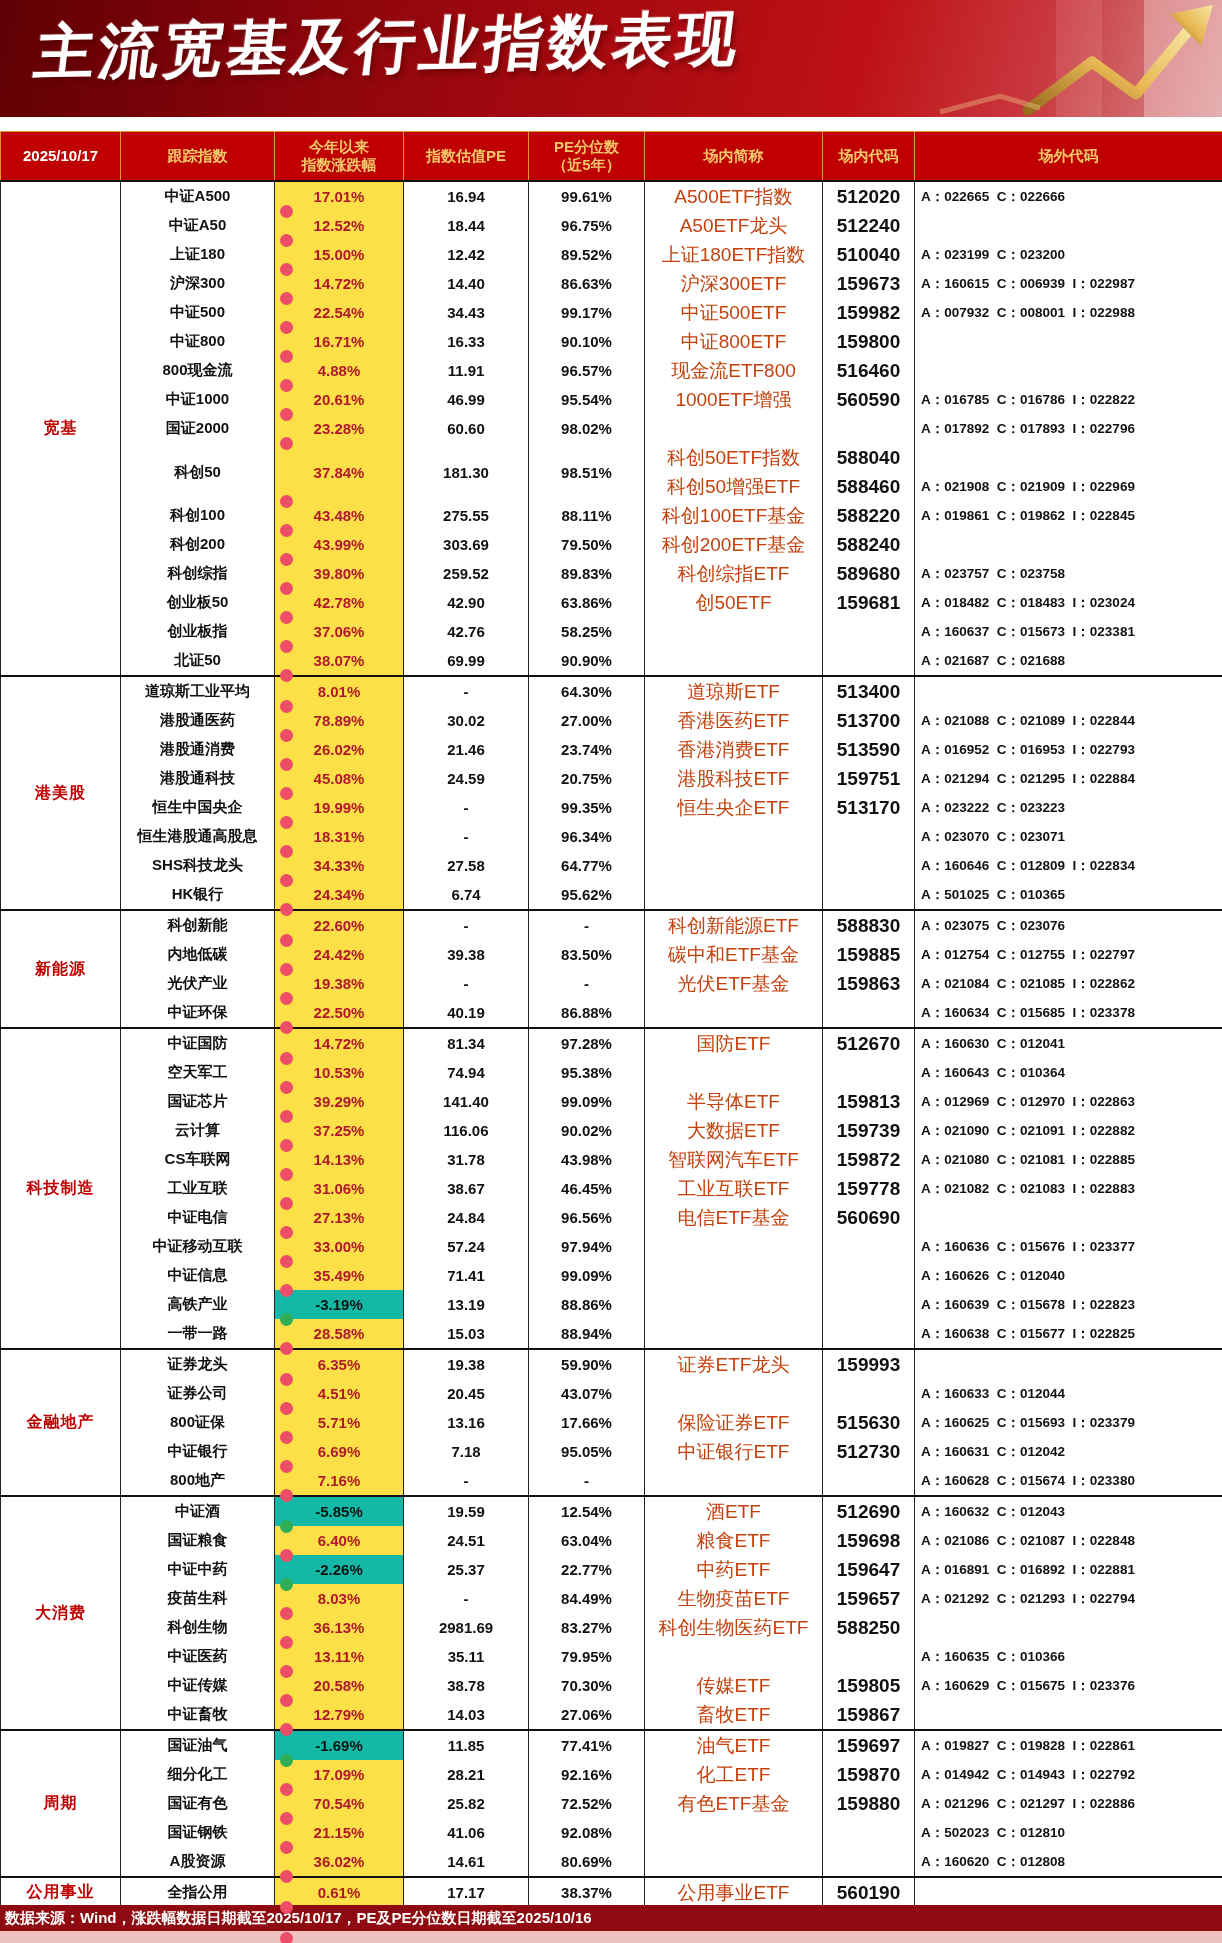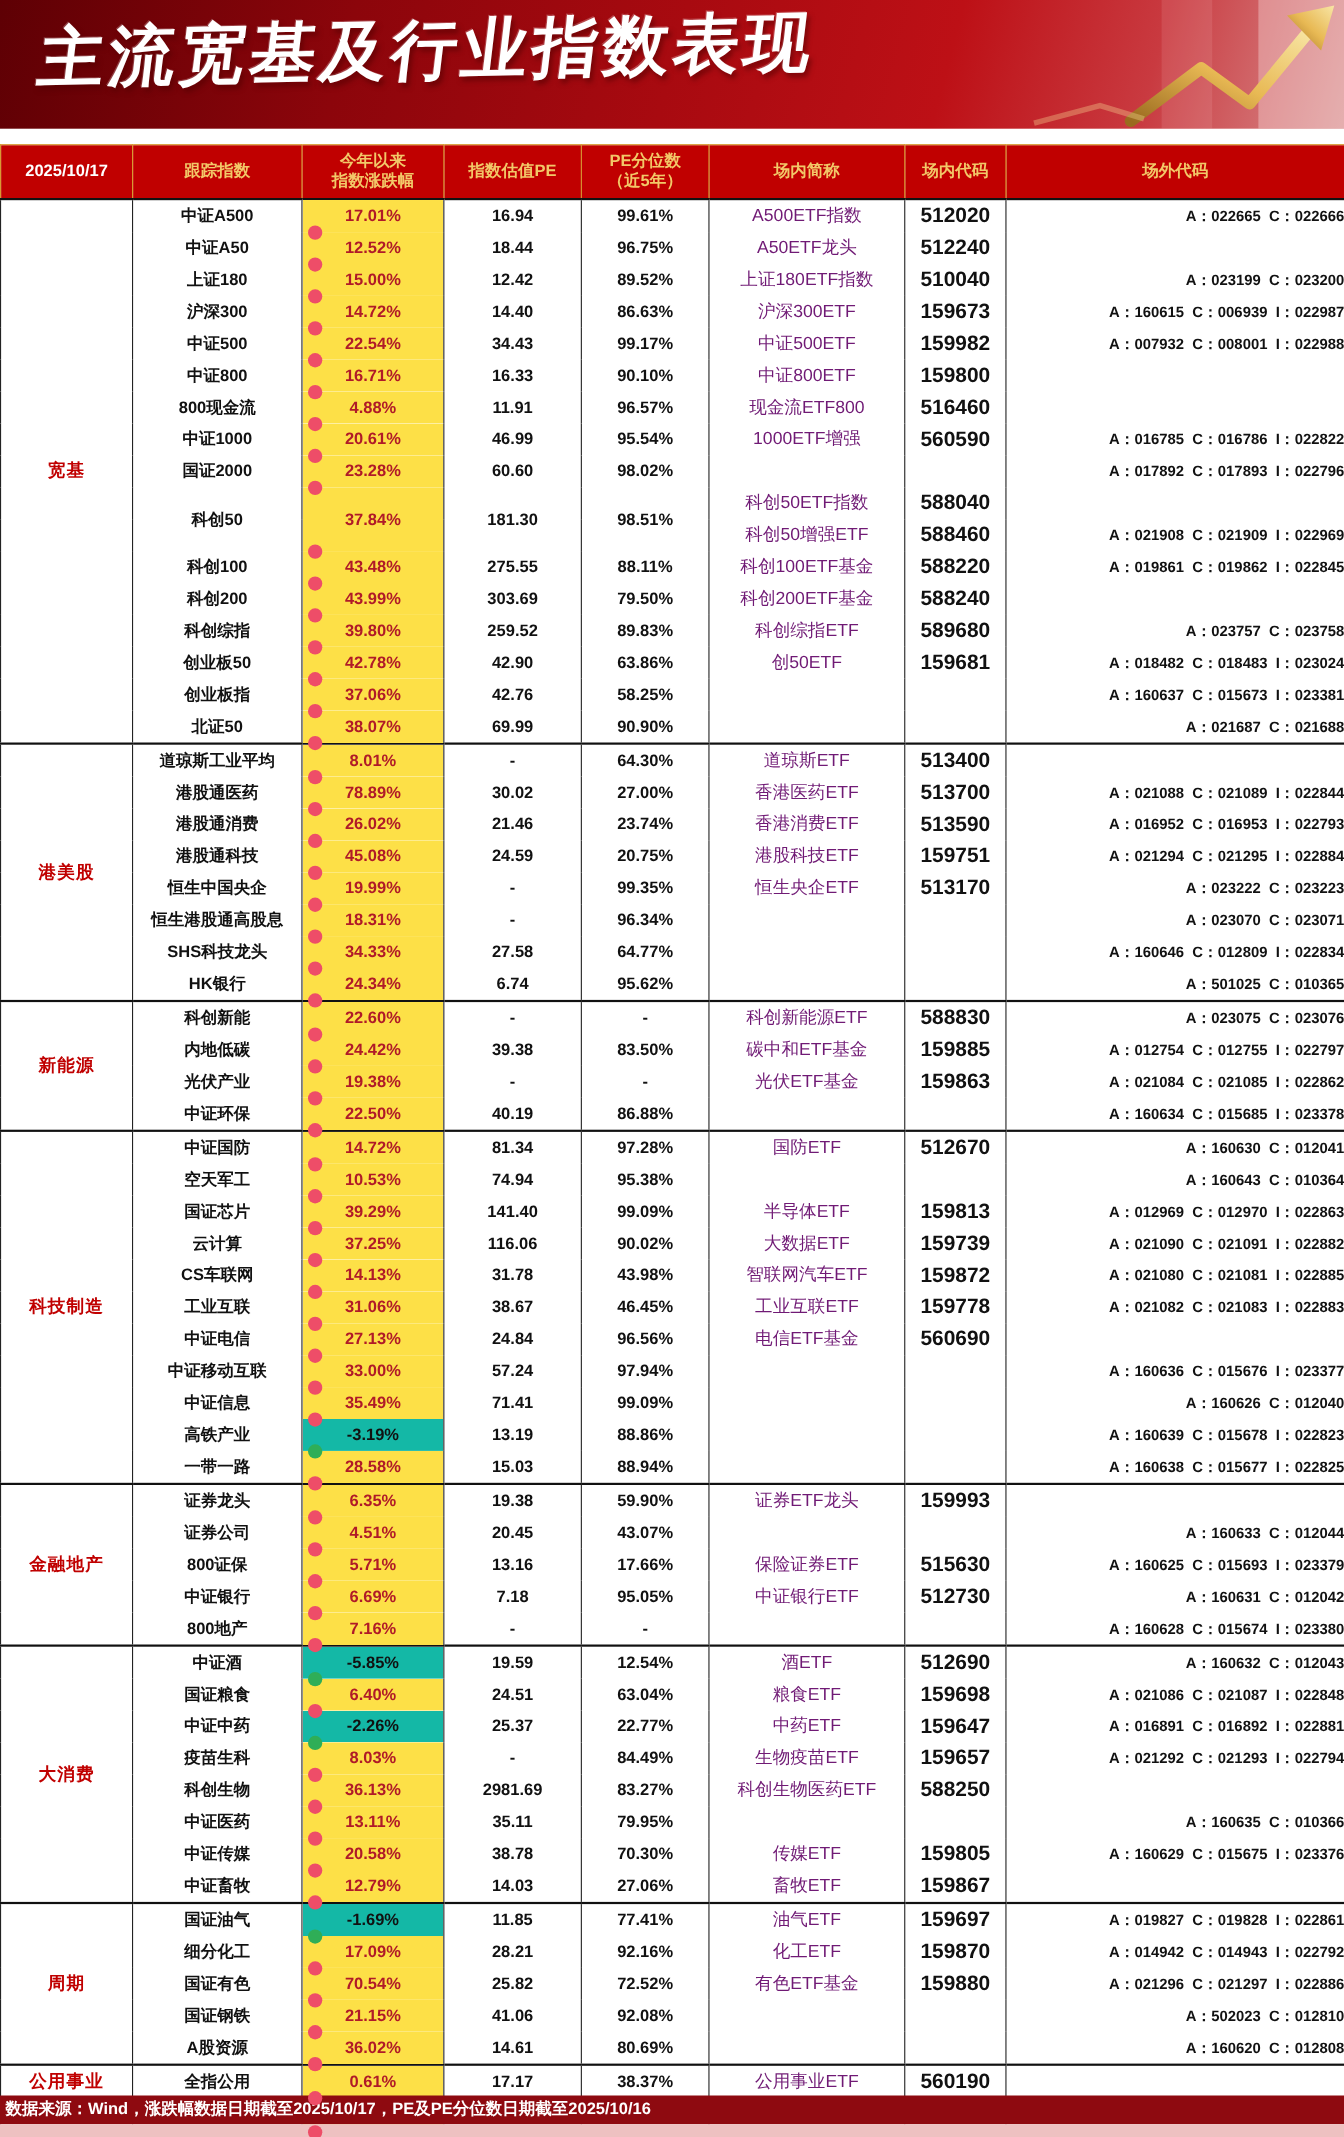--- a/index.html
+++ b/index.html
@@ -24,23 +24,23 @@
   tbody td{border-left:1px solid #222;border-right:1px solid #222;padding:0;margin:0;
     height:29px;text-align:center;vertical-align:middle;font-size:15px;color:#111;background:#fff;}
   tr.sec-first td{border-top:2px solid #111;}
   tbody tr:last-child td{border-bottom:2px solid #111;}
   td.cat-cell{color:#c00000;font-weight:bold;font-size:16px;letter-spacing:1px;margin-top:12px;}
   td.name-cell{font-weight:bold;font-size:15px;margin-top:36px;}
   td.pct-cell{font-weight:bold;position:relative;color:#b01a28;}
   td.pct-cell.pos{background:#fde047;}
   td.pct-cell.neg{background:#14b8a6;color:#111;}
   td.pe-cell,td.pct5-cell{font-weight:bold;}
-  td.etf-cell{font-size:16px;color:#701a75;font-weight:500;text-align:center;}
+  td.etf-cell{font-size:19px;color:#c2410c;font-weight:500;text-align:center;}
   td.code-cell{font-weight:bold;font-size:19px;}
-  td.otc-cell{text-align:right;padding-left:6px;font-weight:bold;font-size:13.5px;white-space:pre;}
+  td.otc-cell{text-align:left;padding-left:6px;font-weight:bold;font-size:13.5px;white-space:pre;}
   .dot{position:absolute;left:5px;bottom:-7px;width:13px;height:13px;border-radius:50%;z-index:3;}
   .dot.up{background:#ee4d68;}
   .dot.down{background:#2fae57;}
 
   
   .footer-bar{position:absolute;top:1905px;left:0;width:1222px;height:26px;background:#8e0a10;
     color:#fff;font-weight:bold;font-size:15px;line-height:26px;padding-left:5px;box-sizing:border-box;}
   .footer-strip{position:absolute;top:1931px;left:0;width:1222px;height:12px;background:#eec1c1;}
 </style>
 </head>

